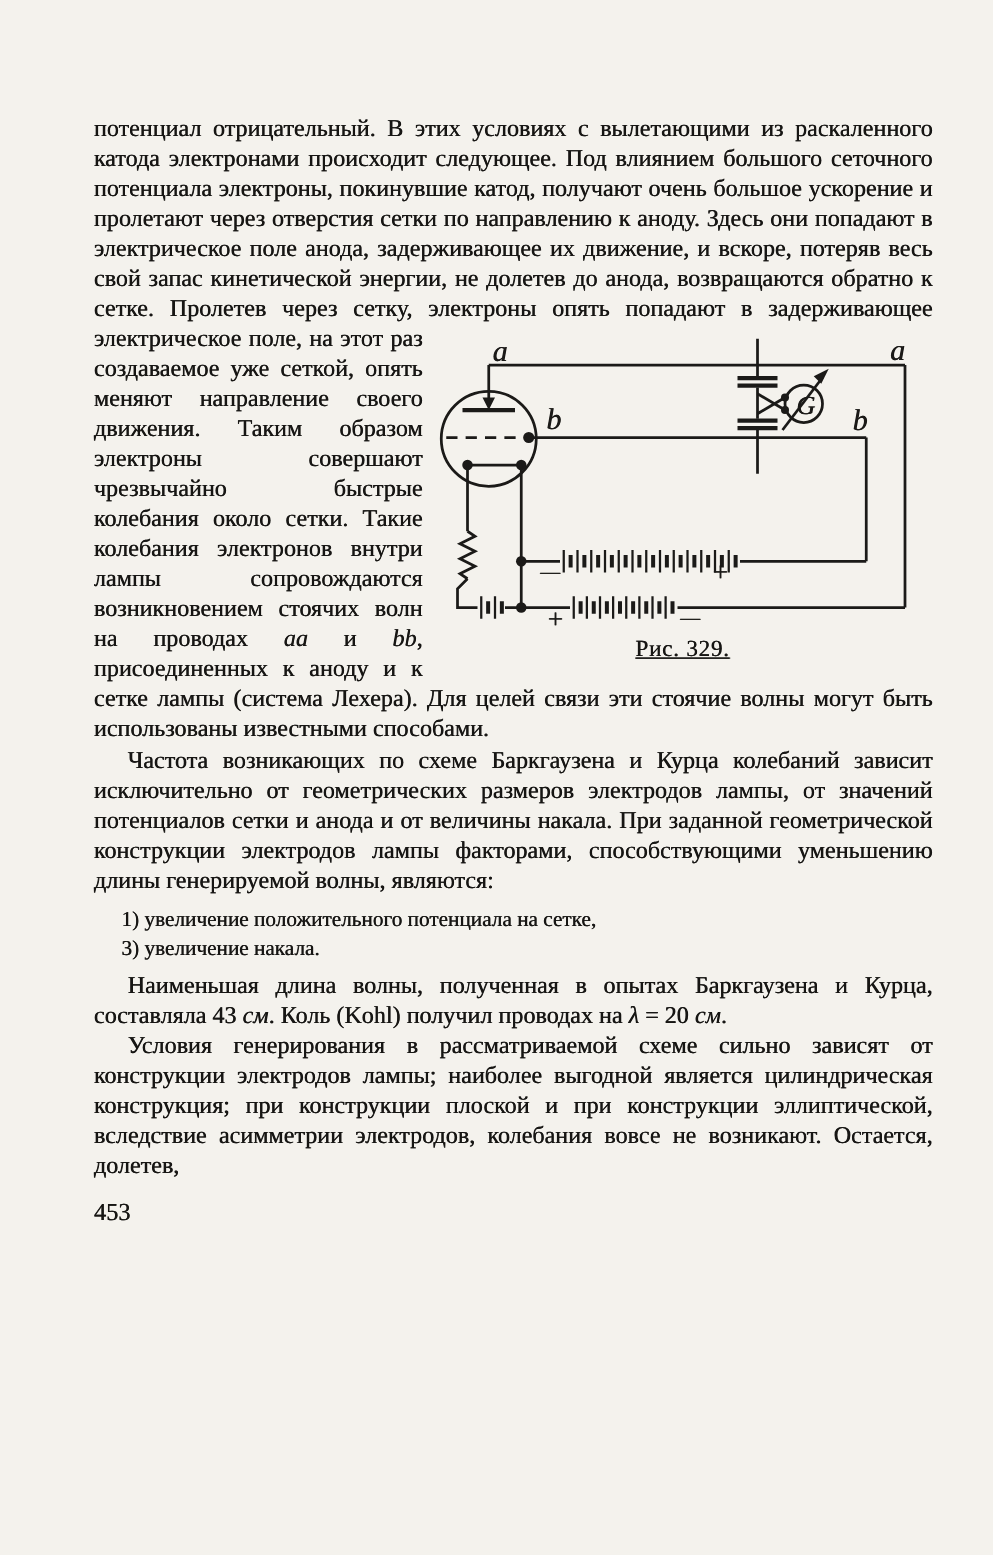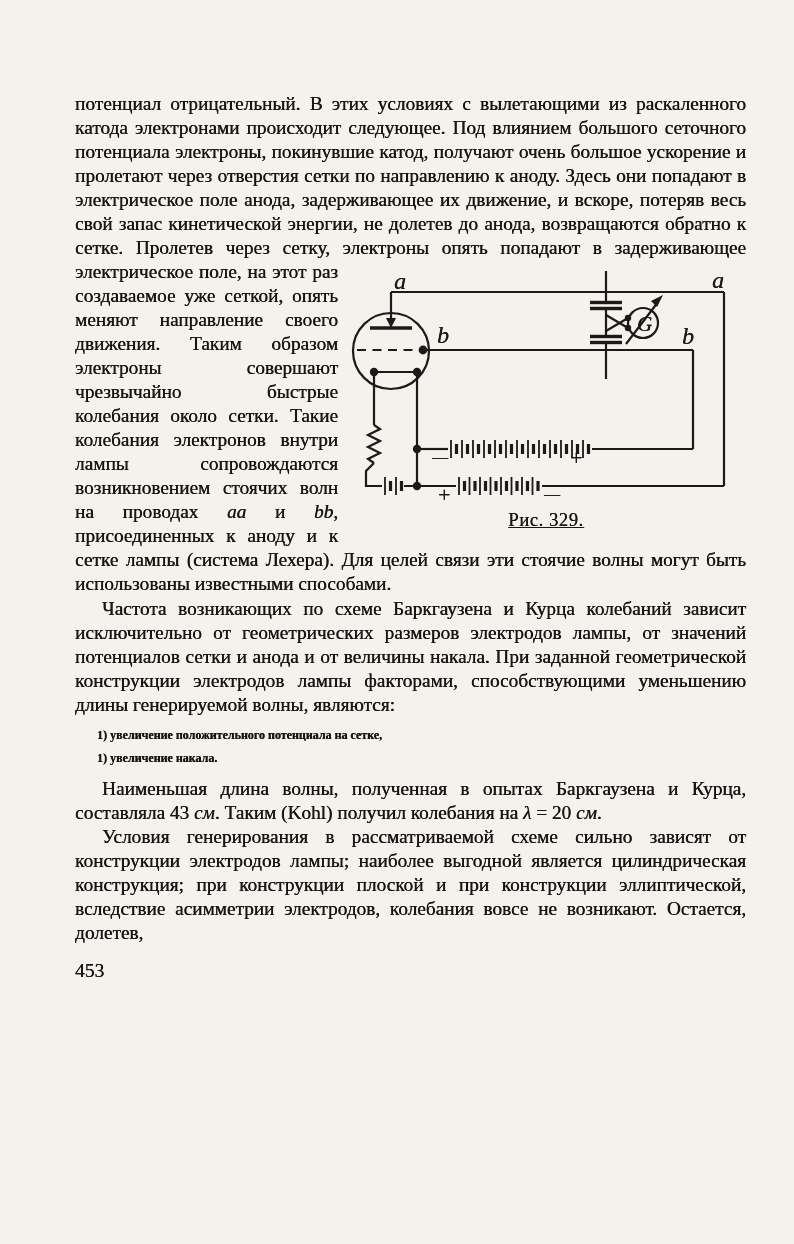--- a/index.html
+++ b/index.html
@@ -20,24 +20,23 @@
     line-height:24px;
     text-align:justify;
     text-shadow:0.35px 0 0 currentColor;
   }
   .para i { font-style:italic; }
   .indent { text-indent:27px; }
   .p2 { margin-top:1px; }
   .p3 { margin-top:7px; }
   .numlist {
     margin:7px 0 0 22px;
-    font-size:12px;
+    font-size:17px;
     line-height:23px;
     text-shadow:0.35px 0 0 currentColor;
-    font-weight:bold;
   }
   .figwrap {
     float:right;
     width:400px;
     margin:6px 0 14px 8px;
   }
   .figwrap svg { display:block; }
   .caption {
     display:block;
     text-align:center;
@@ -186,23 +185,23 @@
       <span class="caption">Рис. 329.</span>
     </span>
 
     <span>задерживающее электрическое поле, на этот раз создаваемое уже сеткой, опять меняют направление своего движения. Таким образом электроны совершают чрезвычайно быстрые колебания около сетки. Такие колебания электронов внутри лампы сопровождаются возникновением стоячих волн на проводах </span><i>aa</i><span> и </span><i>bb</i><span>, присоединенных к аноду и к сетке лампы (система Лехера). Для целей связи эти стоячие волны могут быть использованы известными способами.</span>
   </p>
 
   <p class="para indent p2">Частота возникающих по схеме Баркгаузена и Курца колебаний зависит исключительно от геометрических размеров электродов лампы, от значений потенциалов сетки и анода и от величины накала. При заданной геометрической конструкции электродов лампы факторами, способствующими уменьшению длины генерируемой волны, являются:</p>
 
   <div class="numlist">
     <div>1) увеличение положительного потенциала на сетке,</div>
-    <div>1) увеличение накала.</div>
+    <div>3) увеличение накала.</div>
   </div>
 
   <p class="para indent p3">
-    <span>Наименьшая длина волны, полученная в опытах Баркгаузена и Курца, составляла 43 </span><i>см</i><span>. Таким (Kohl) получил колебания на </span><i>λ</i><span> = 20 </span><i>см</i><span>.</span>
+    <span>Наименьшая длина волны, полученная в опытах Баркгаузена и Курца, составляла 43 </span><i>см</i><span>. Коль (Kohl) получил проводах на </span><i>λ</i><span> = 20 </span><i>см</i><span>.</span>
   </p>
 
   <p class="para indent">Условия генерирования в рассматриваемой схеме сильно зависят от конструкции электродов лампы; наиболее выгодной является цилиндрическая конструкция; при конструкции плоской и при конструкции эллиптической, вследствие асимметрии электродов, колебания вовсе не возникают. Остается, долетев,</p>
 
   <div class="pagenum">453</div>
 </div>
 
 </body></html>

